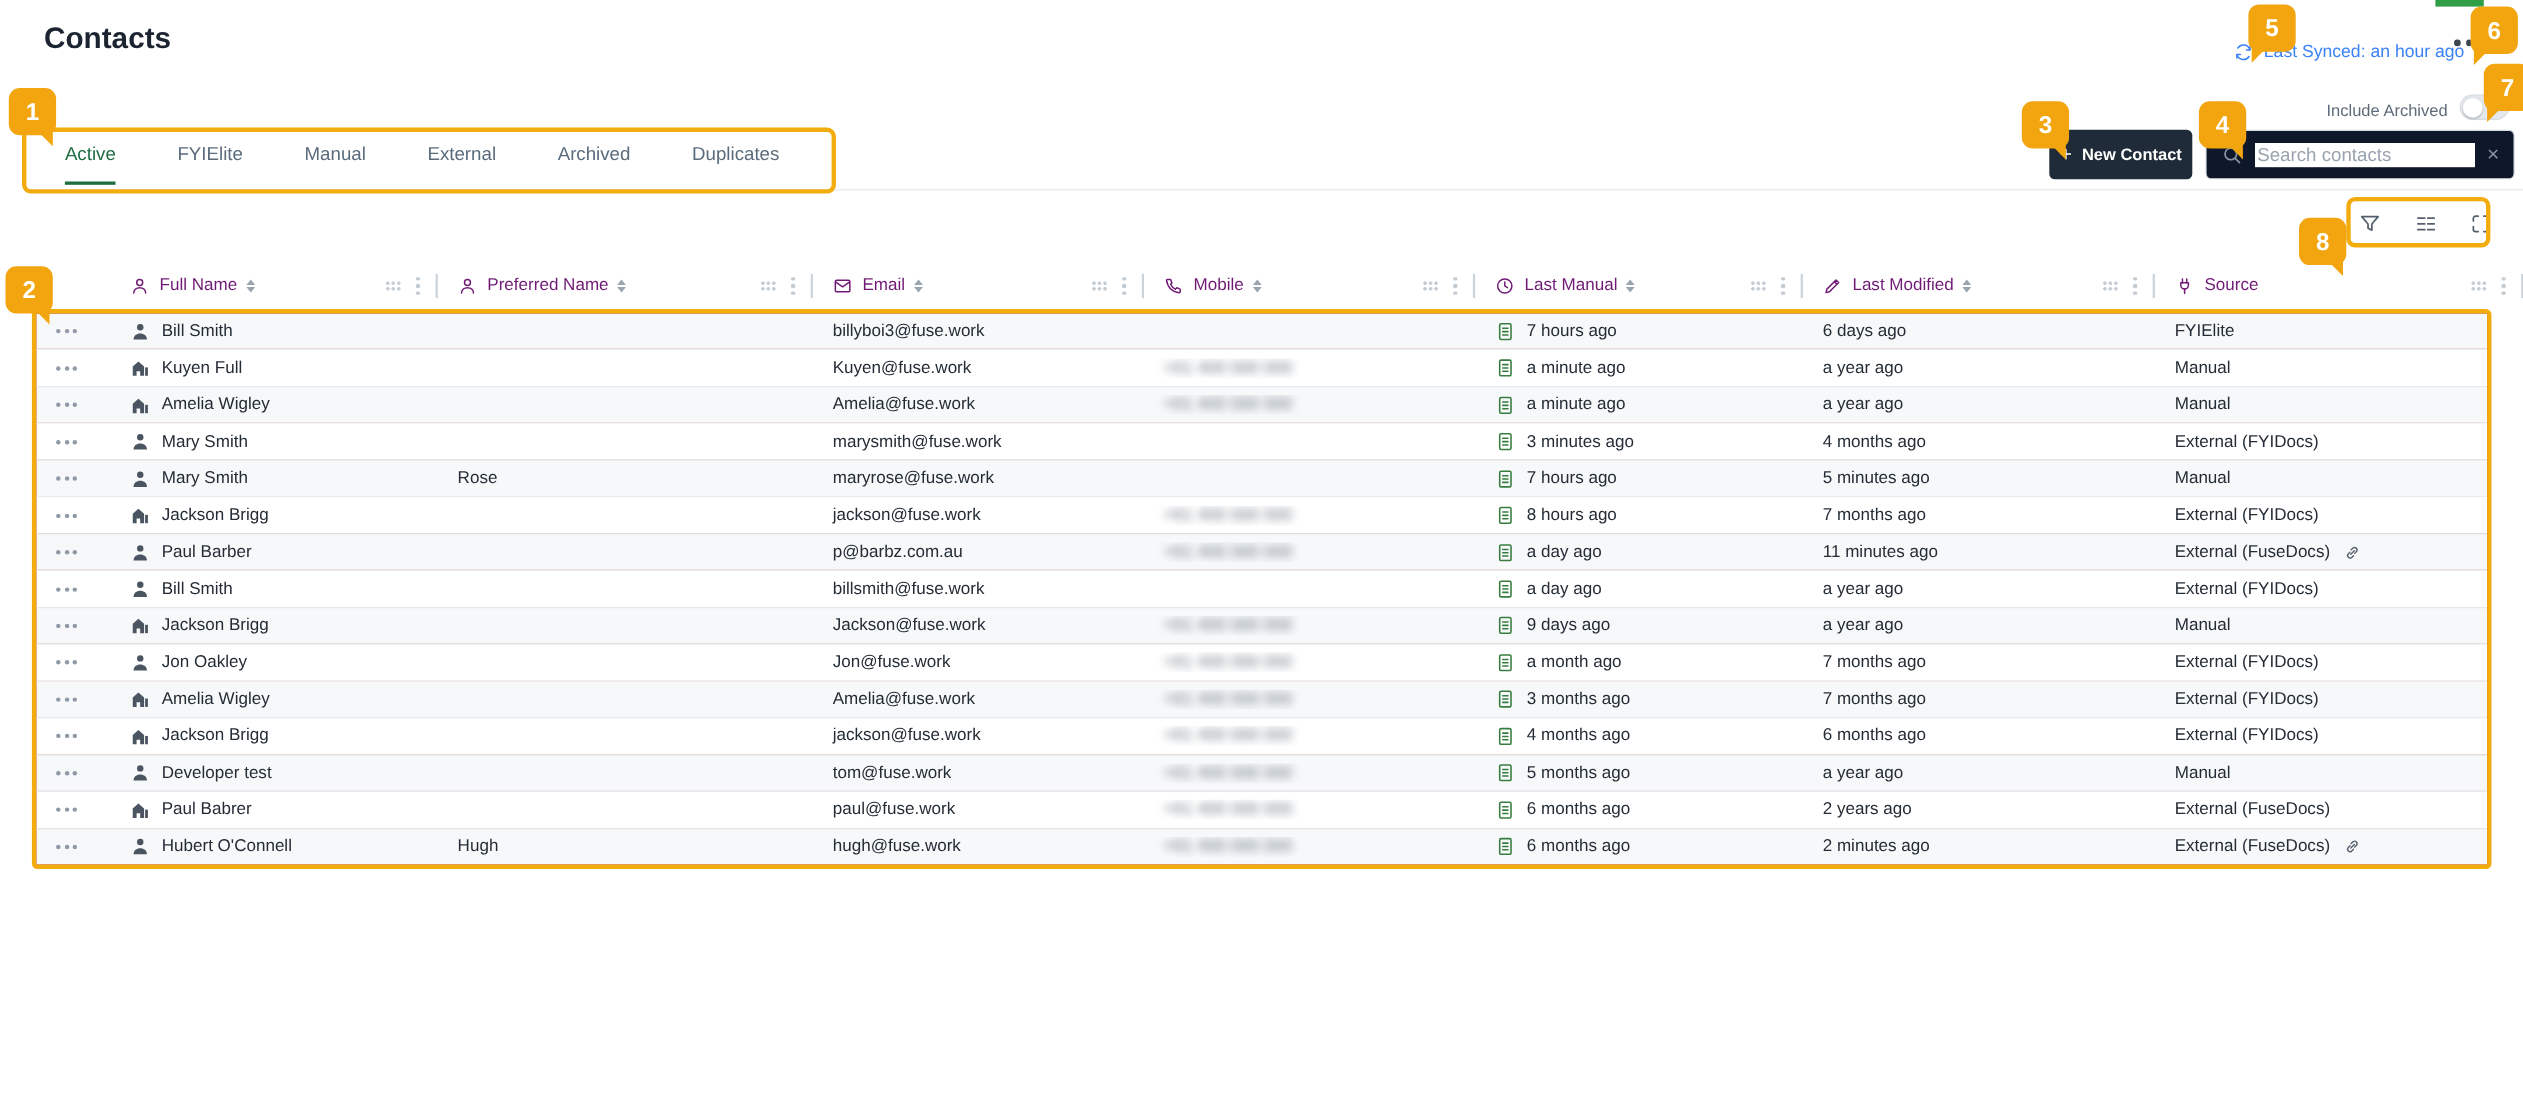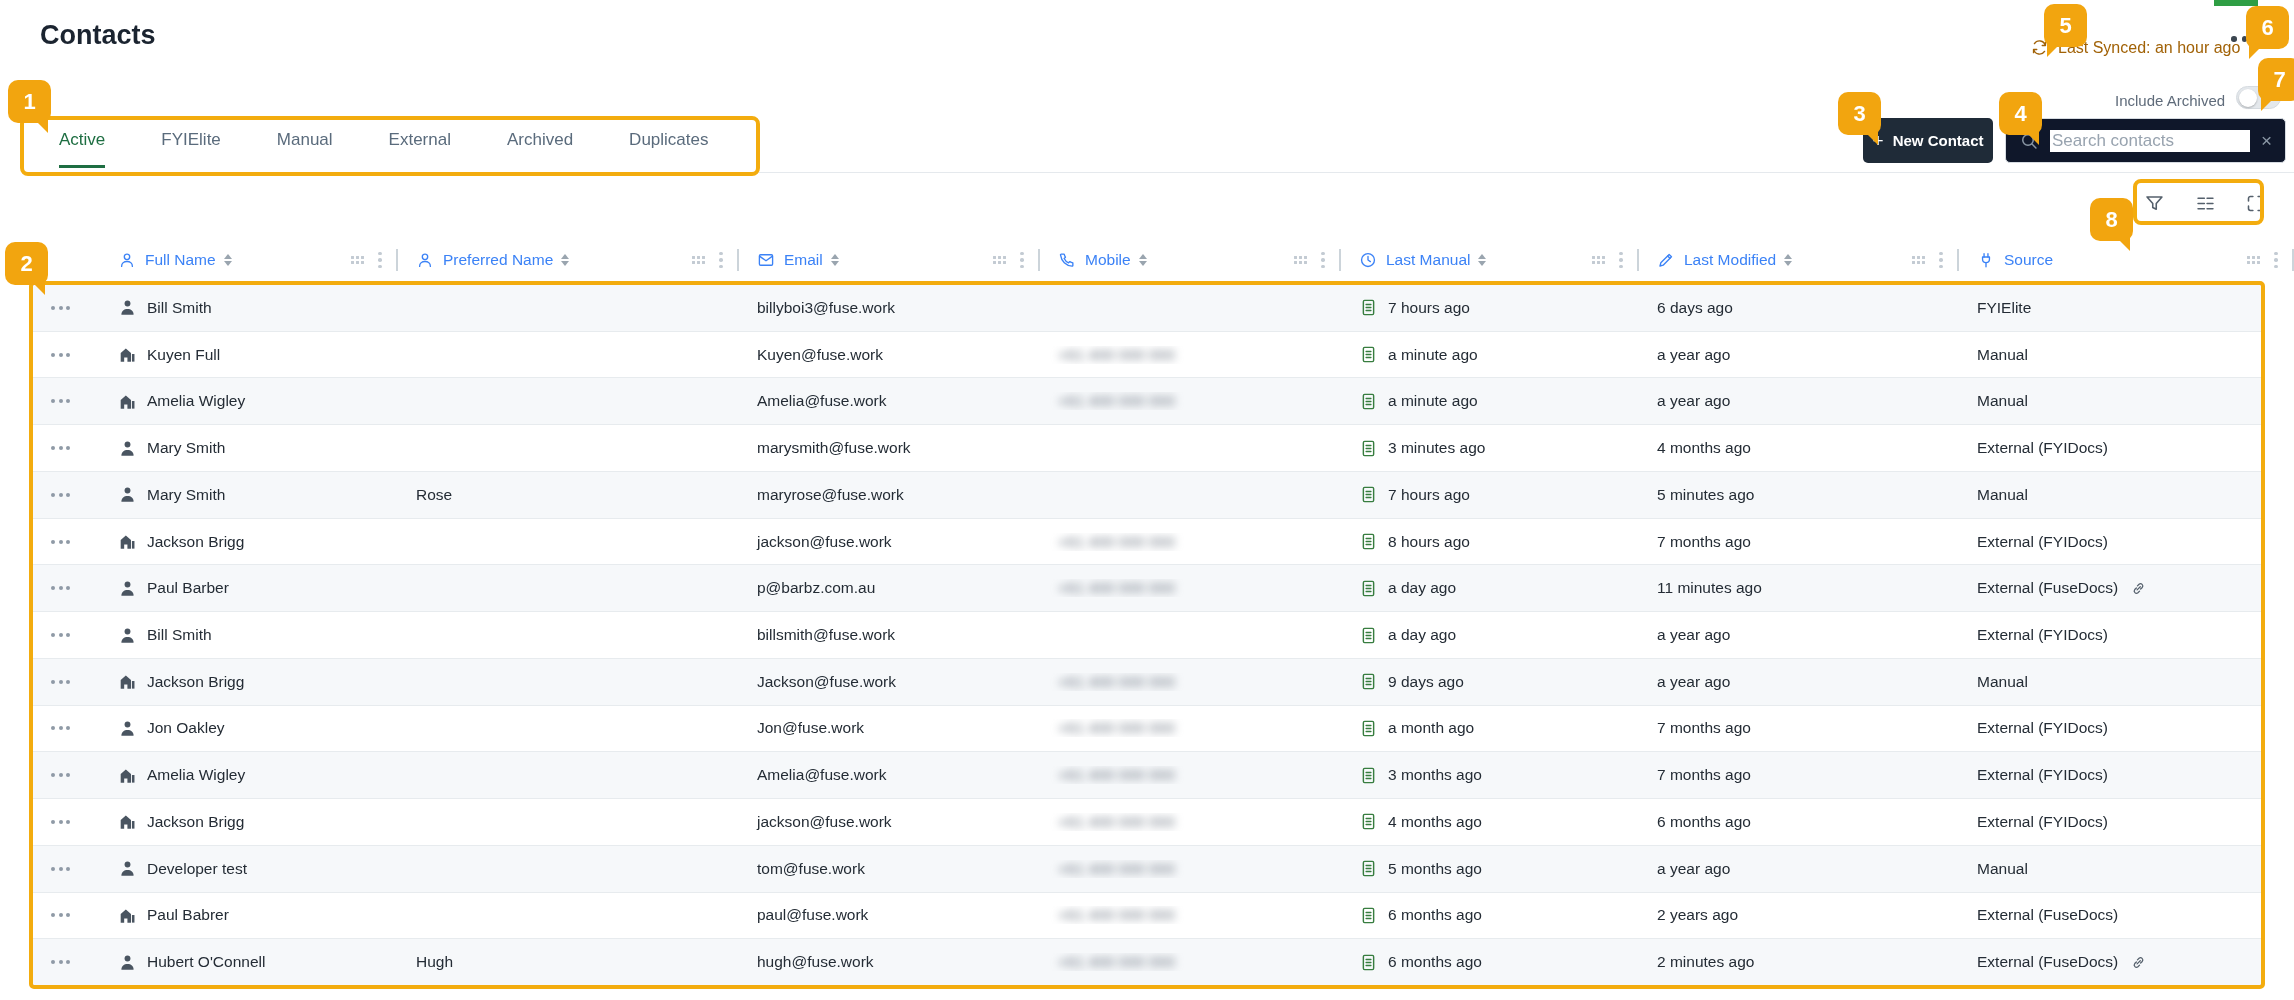--- a/index.html
+++ b/index.html
@@ -3,21 +3,21 @@
 <meta charset="utf-8">
 <style>
   html,body{margin:0;padding:0;background:#fff;}
   .page{position:relative;width:2294px;height:1000px;background:#fff;overflow:hidden;
         font-family:"Liberation Sans",sans-serif;color:#242c35;}
 
   
   .green-strip{position:absolute;left:2214px;top:0;width:44px;height:6px;background:#2f9e44;}
   .title{position:absolute;left:40px;top:20px;font-size:27px;font-weight:bold;color:#1b2430;}
   .sync{position:absolute;left:2030px;top:38px;display:flex;align-items:center;gap:9px;
-        color:#a16207;font-size:16px;cursor:pointer;}
+        color:#3b82f6;font-size:16px;cursor:pointer;}
   .sync .icn{width:19px;height:19px;}
   .more-dots{position:absolute;left:2231px;top:36px;display:flex;gap:5px;cursor:pointer;}
   .more-dots span{width:5.5px;height:5.5px;border-radius:50%;background:#3c4651;}
   .include-archived{position:absolute;left:2115px;top:86px;display:flex;align-items:flex-end;gap:11px;}
   .include-archived .lbl{font-size:15px;color:#5f6b7a;}
   .toggle{width:45px;height:23px;border-radius:12px;background:#e4e8ec;border:1px solid #d6dbe0;
           position:relative;cursor:pointer;box-sizing:border-box;}
   .toggle .knob{position:absolute;left:2px;top:1.5px;width:18px;height:18px;border-radius:50%;
           background:#fff;box-shadow:0 1px 2px rgba(0,0,0,.25);}
   .new-contact{position:absolute;left:1863px;top:118px;width:130px;height:45px;background:#1f2b38;
@@ -38,38 +38,38 @@
   .tab.active{color:#1e6e42;font-weight:normal;border-bottom:3px solid #1e6e42;}
   .tabline{position:absolute;left:59px;top:172px;width:2235px;height:1px;background:#e5e9ed;}
 
   
   .toolbar{position:absolute;left:2138px;top:186px;width:122px;height:34px;display:flex;
            align-items:center;justify-content:space-between;padding:0 6px;color:#55606c;}
   .toolbar .icn{width:21px;height:21px;cursor:pointer;}
 
   
   .thead{position:absolute;left:33px;top:239px;height:42px;display:flex;align-items:stretch;
-         color:#3b82f6;font-size:15.5px;}
+         color:#701a75;font-size:15.5px;}
   .hcell{display:flex;align-items:center;padding-left:18px;position:relative;box-sizing:border-box;}
   .hcell.bordered::after{content:'';position:absolute;right:0;top:10px;bottom:10px;width:2px;background:#ccd4da;}
   .hcell.leftline::before{content:'';position:absolute;left:-1px;top:10px;bottom:10px;width:2px;background:#ccd4da;}
   .hcell .icn{width:18px;height:18px;margin-right:9px;flex:0 0 auto;}
   .hcell .grow{flex:1;}
   .sort{display:flex;flex-direction:column;gap:2.5px;margin-left:8px;}
   .sort i{display:block;width:0;height:0;border-left:4.5px solid transparent;border-right:4.5px solid transparent;}
   .sort .up{border-bottom:5px solid #9aa5af;}
   .sort .down{border-top:5px solid #9aa5af;}
   .dots6{width:15px;height:10px;margin-right:13px;flex:0 0 auto;cursor:grab;
          background-image:radial-gradient(circle,#c3cbd3 1.4px,transparent 1.7px);
          background-size:5px 5px;}
   .kebab{display:flex;flex-direction:column;gap:3px;margin-right:16px;cursor:pointer;}
   .kebab span{width:3.6px;height:3.6px;border-radius:50%;background:#c3cbd3;}
 
   
-  .tbody{position:absolute;left:29px;top:281px;width:2236px;height:708px;box-sizing:border-box;
+  .tbody{position:absolute;left:29px;top:281px;width:2236px;height:509px;box-sizing:border-box;
          border:4px solid #f3ac0e;border-radius:5px;background:#c2410c;overflow:hidden;display:flex;
          flex-direction:column;}
   .row{display:flex;align-items:center;flex:1;font-size:15.5px;color:#242c35;border-top:1px solid #e7ebee;
        background:#fff;cursor:pointer;}
   .row:first-child{border-top:none;}
   .row.odd{background:#f6f8fa;}
   .cell{display:flex;align-items:center;padding-left:18px;box-sizing:border-box;overflow:hidden;}
   .cell.menu{padding-left:14px;}
   .rowmenu{display:flex;gap:3.5px;cursor:pointer;padding:6px 4px;}
   .rowmenu span{width:4px;height:4px;border-radius:50%;background:#8f9aa6;}

